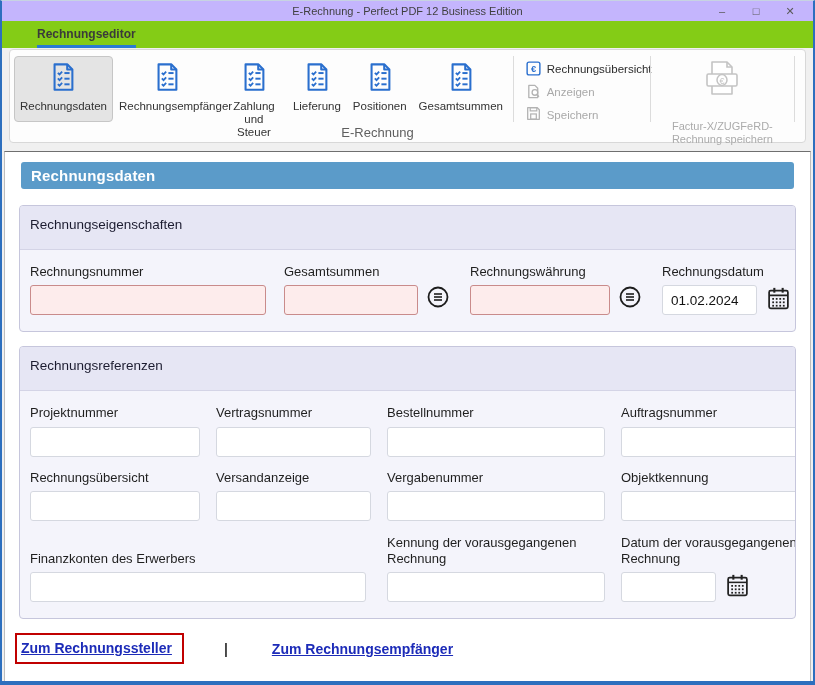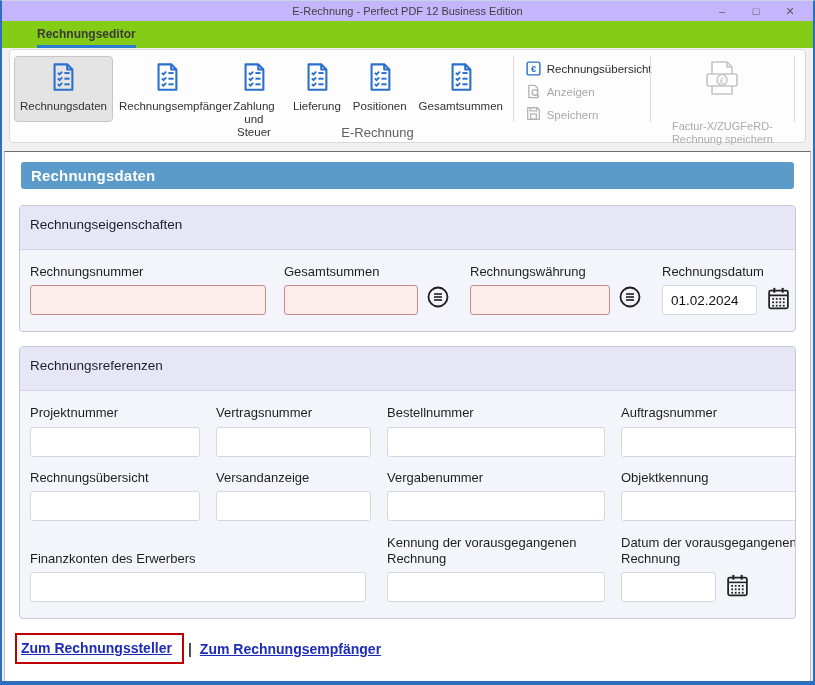--- a/index.html
+++ b/index.html
@@ -57,21 +57,21 @@
   .tb { height:30px; border:1px solid #d5d8e0; border-radius:3px; background:#ffffff; font-size:13.5px; color:#111; padding:0 8px; font-family:"Liberation Sans", sans-serif; width:100%; outline:none; }
   .tb.required { background:#fdecec; border-color:#c98b8b; }
   .tb.date { width:95px; }
   .tb.kennung { width:218px; }
   .tb.finanz { width:336px; }
   .circle-btn { width:24px; height:24px; border-radius:50%; flex:0 0 auto; display:flex; align-items:center; justify-content:center; background:transparent; border:none; padding:0; }
   .cal-btn { width:26px; height:26px; flex:0 0 auto; display:flex; align-items:center; justify-content:center; background:transparent; border:none; padding:0; }
   .span2 { grid-column:1 / span 2; }
 
   
-  .links-row { margin-top:14px; display:flex; align-items:center; padding-left:2px; }
+  .links-row { margin-top:14px; display:flex; align-items:center; padding-left:2px;gap:36px; }
   .nav-link { font-size:14px; font-weight:bold; color:#1c2bb8; text-decoration:underline; white-space:nowrap; }
   .focus-box { border:2px solid #c00000; padding:4px 10px 5px 4px; margin-left:-6px; display:inline-block; }
   .link-sep { margin:0 8px 0 4px; color:#3a3a3a; font-size:14px; font-weight:bold; }
 </style>
 </head>
 <body>
 
 <svg width="0" height="0" style="position:absolute">
   <defs>
     <g id="ico-checkdoc">

